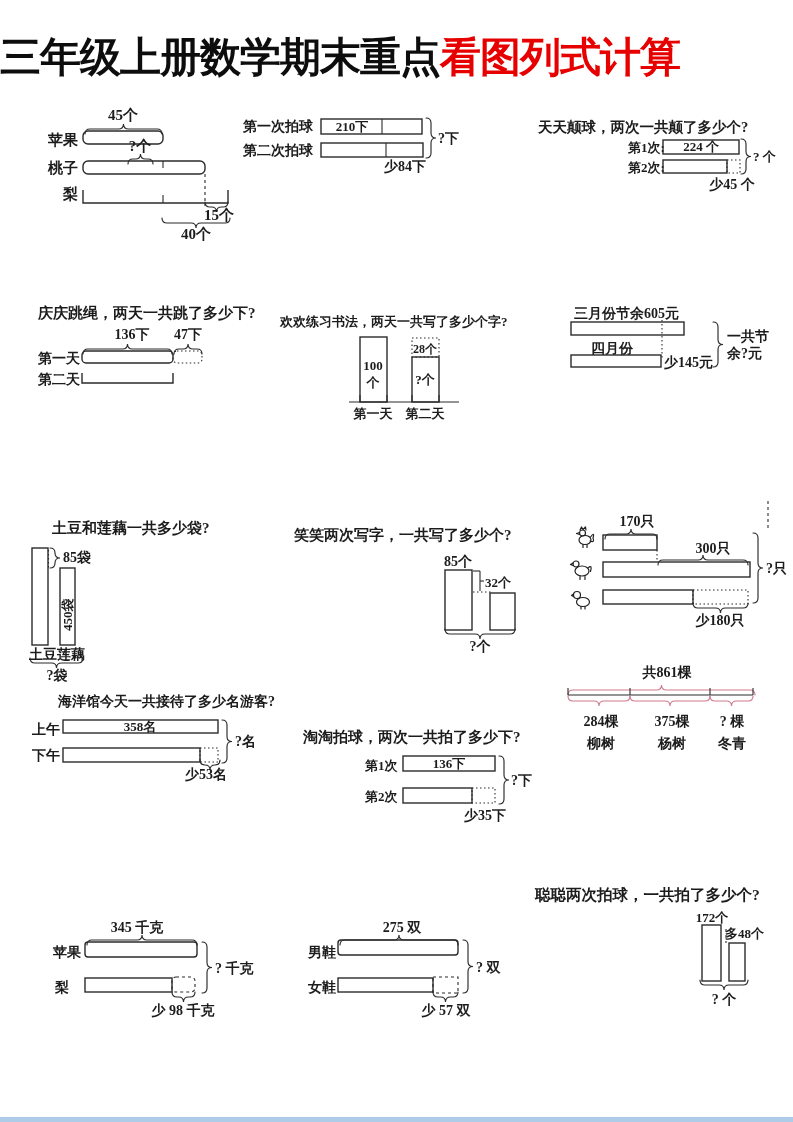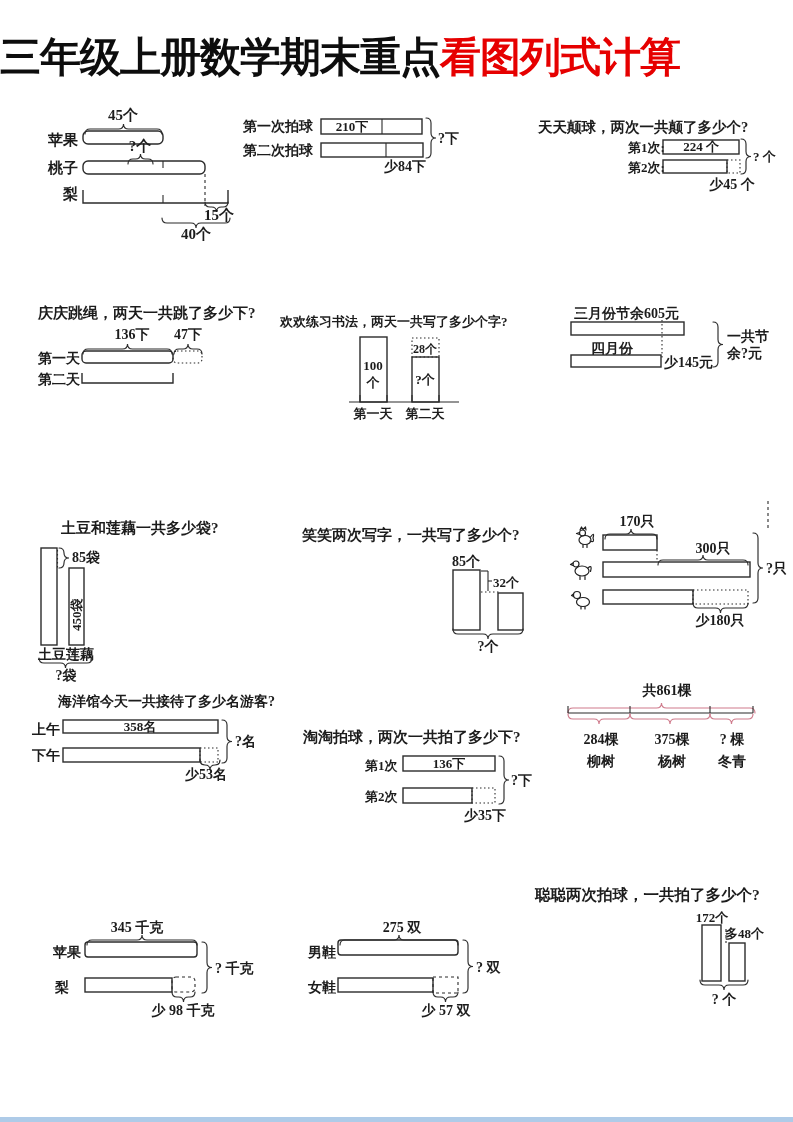--- a/index.html
+++ b/index.html
@@ -122,37 +122,37 @@
   <line class="thin dot" x1="106" y1="20" x2="106" y2="58"></line>
   <text x="35" y="53" font-size="14">四月份</text>
   <rect class="sh" x="15" y="55" width="90" height="12"></rect>
   <text x="108" y="67" font-size="14">少145元</text>
   <path class="br" d="M 157 22 Q 162 22 162 27 L 162 39.5 Q 162 44.5 167 44.5 Q 162 44.5 162 49.5 L 162 62 Q 162 67 157 67"></path>
   <text x="171" y="41" font-size="14">一共节</text>
   <text x="171" y="58" font-size="14">余?元</text>
 </svg>
 </div>
 
-<div class="prob" style="left:34px;top:498px">
+<div class="prob" style="left:25px;top:498px">
 <svg width="240" height="190">
   <text x="27" y="35" font-size="15">土豆和莲藕一共多少袋?</text>
   <rect class="sh" x="7" y="50" width="16" height="97"></rect>
   <line class="thin dot" x1="23.5" y1="52" x2="23.5" y2="70"></line>
   <path class="br" d="M 25 50 Q 30 50 30 55 L 30 55 Q 30 60 35 60 Q 30 60 30 65 L 30 65 Q 30 70 25 70"></path>
   <text x="38" y="64" font-size="14">85袋</text>
   <rect class="sh" x="35" y="70" width="15" height="77"></rect>
   <text font-size="13" transform="translate(47,133) rotate(-90)">450袋</text>
   <text x="4" y="161" font-size="14">土豆</text>
   <text x="32" y="161" font-size="14">莲藕</text>
   <path class="br" d="M 5 160 Q 5 165 10 165 L 26.5 165 Q 31.5 165 31.5 170 Q 31.5 165 36.5 165 L 53 165 Q 58 165 58 160"></path>
   <text x="32" y="182" font-size="14" text-anchor="middle">?袋</text>
 </svg>
 </div>
 
-<div class="prob" style="left:292px;top:498px">
+<div class="prob" style="left:284px;top:498px">
 <svg width="245" height="158">
   <text x="10" y="42" font-size="15">笑笑两次写字，一共写了多少个?</text>
   <text x="174" y="68" font-size="14" text-anchor="middle">85个</text>
   <rect class="sh" x="161" y="72" width="27" height="60"></rect>
   <g class="thin">
     <line x1="189" y1="73" x2="196" y2="73"></line>
         <line x1="196" y1="73" x2="196" y2="93"></line>
         <line x1="196" y1="83" x2="200" y2="83"></line>
   </g>
   <text x="201" y="89" font-size="13">32个</text>
@@ -227,21 +227,21 @@
   <text x="149" y="50" font-size="13" text-anchor="middle">136下</text>
   <text x="65" y="83" font-size="13">第2次</text>
   <rect class="sh" x="103" y="70" width="69" height="15"></rect>
   <rect class="thin dot" x="172" y="70" width="23" height="15"></rect>
   <text x="185" y="102" font-size="14" text-anchor="middle">少35下</text>
   <path class="br" d="M 199 38 Q 204 38 204 43 L 204 57 Q 204 62 209 62 Q 204 62 204 67 L 204 81 Q 204 86 199 86"></path>
   <text x="211" y="67" font-size="14">?下</text>
 </svg>
 </div>
 
-<div class="prob" style="left:550px;top:672px">
+<div class="prob" style="left:550px;top:654px">
 <svg width="243" height="108">
   <text x="117" y="23" font-size="14" text-anchor="middle">共861棵</text>
   <path class="br pink" d="M 18 41 Q 18 36 23 36 L 106.5 36 Q 111.5 36 111.5 31 Q 111.5 36 116.5 36 L 200 36 Q 205 36 205 41"></path>
   <g class="thin">
     <line x1="18" y1="41" x2="203" y2="41"></line>
     <line x1="18" y1="34" x2="18" y2="41"></line>
         <line x1="80" y1="34" x2="80" y2="41"></line>
     <line x1="160" y1="34" x2="160" y2="41"></line>
         <line x1="203" y1="34" x2="203" y2="41"></line>
   </g>

